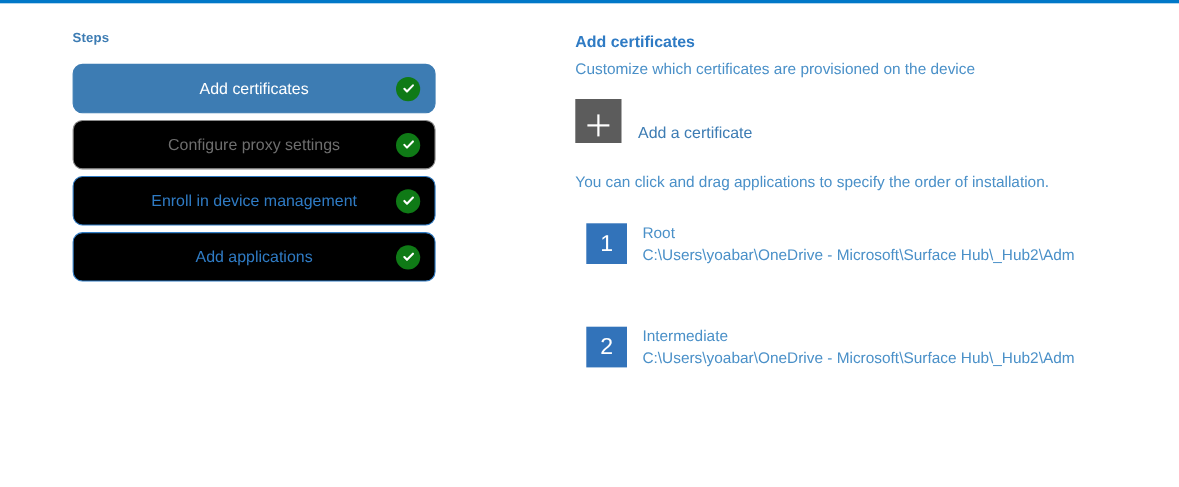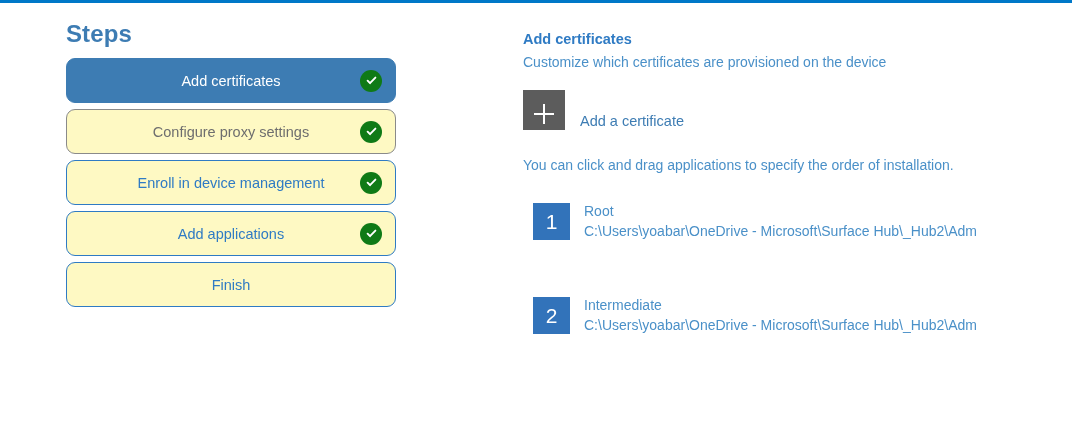--- a/index.html
+++ b/index.html
@@ -26,35 +26,35 @@
   }
 
   
   #steps-panel {
     position: absolute;
     left: 66px;
     top: 22px;
     width: 332px;
   }
   #steps-title {
-    font-size: 24px;
+    font-size: 12px;
     font-weight: bold;
     color: #3d7cb3;
     letter-spacing: .1px;
     margin: 0 0 12px 0;
     line-height: 24px;
   }
   .step-btn {
     position: relative;
     box-sizing: border-box;
     width: 330px;
     height: 45px;
     margin-bottom: 6px;
     border-radius: 9px;
-    background: #fef9c3;
+    background: #000000;
     border: 1px solid #2f7bc4;
     display: flex;
     align-items: center;
     justify-content: center;
     cursor: pointer;
   }
   .step-label {
     font-size: 14.5px;
     color: #2f7bc4;
     line-height: 18px;
@@ -229,23 +229,20 @@
   <div class="step-btn">
     <span class="step-label">Add applications</span>
     <span class="check-badge">
       <svg width="13" height="13" viewBox="0 0 13 13">
           <path d="M2.6 6.7 L5 9.2 L10.4 3.6" stroke="#ffffff" stroke-width="1.9" fill="none" stroke-linecap="round" stroke-linejoin="round"></path>
         </svg>
     </span>
   </div>
 
 
-  <div class="step-btn">
-    <span class="step-label">Finish</span>
-  </div>
 
 </div>
 
 <div id="detail-pane">
 
   <div class="pane-heading">Add certificates</div>
   <div class="pane-sub">Customize which certificates are provisioned on the device</div>
 
   <div id="add-cert-row">
     <div id="add-cert-tile">

